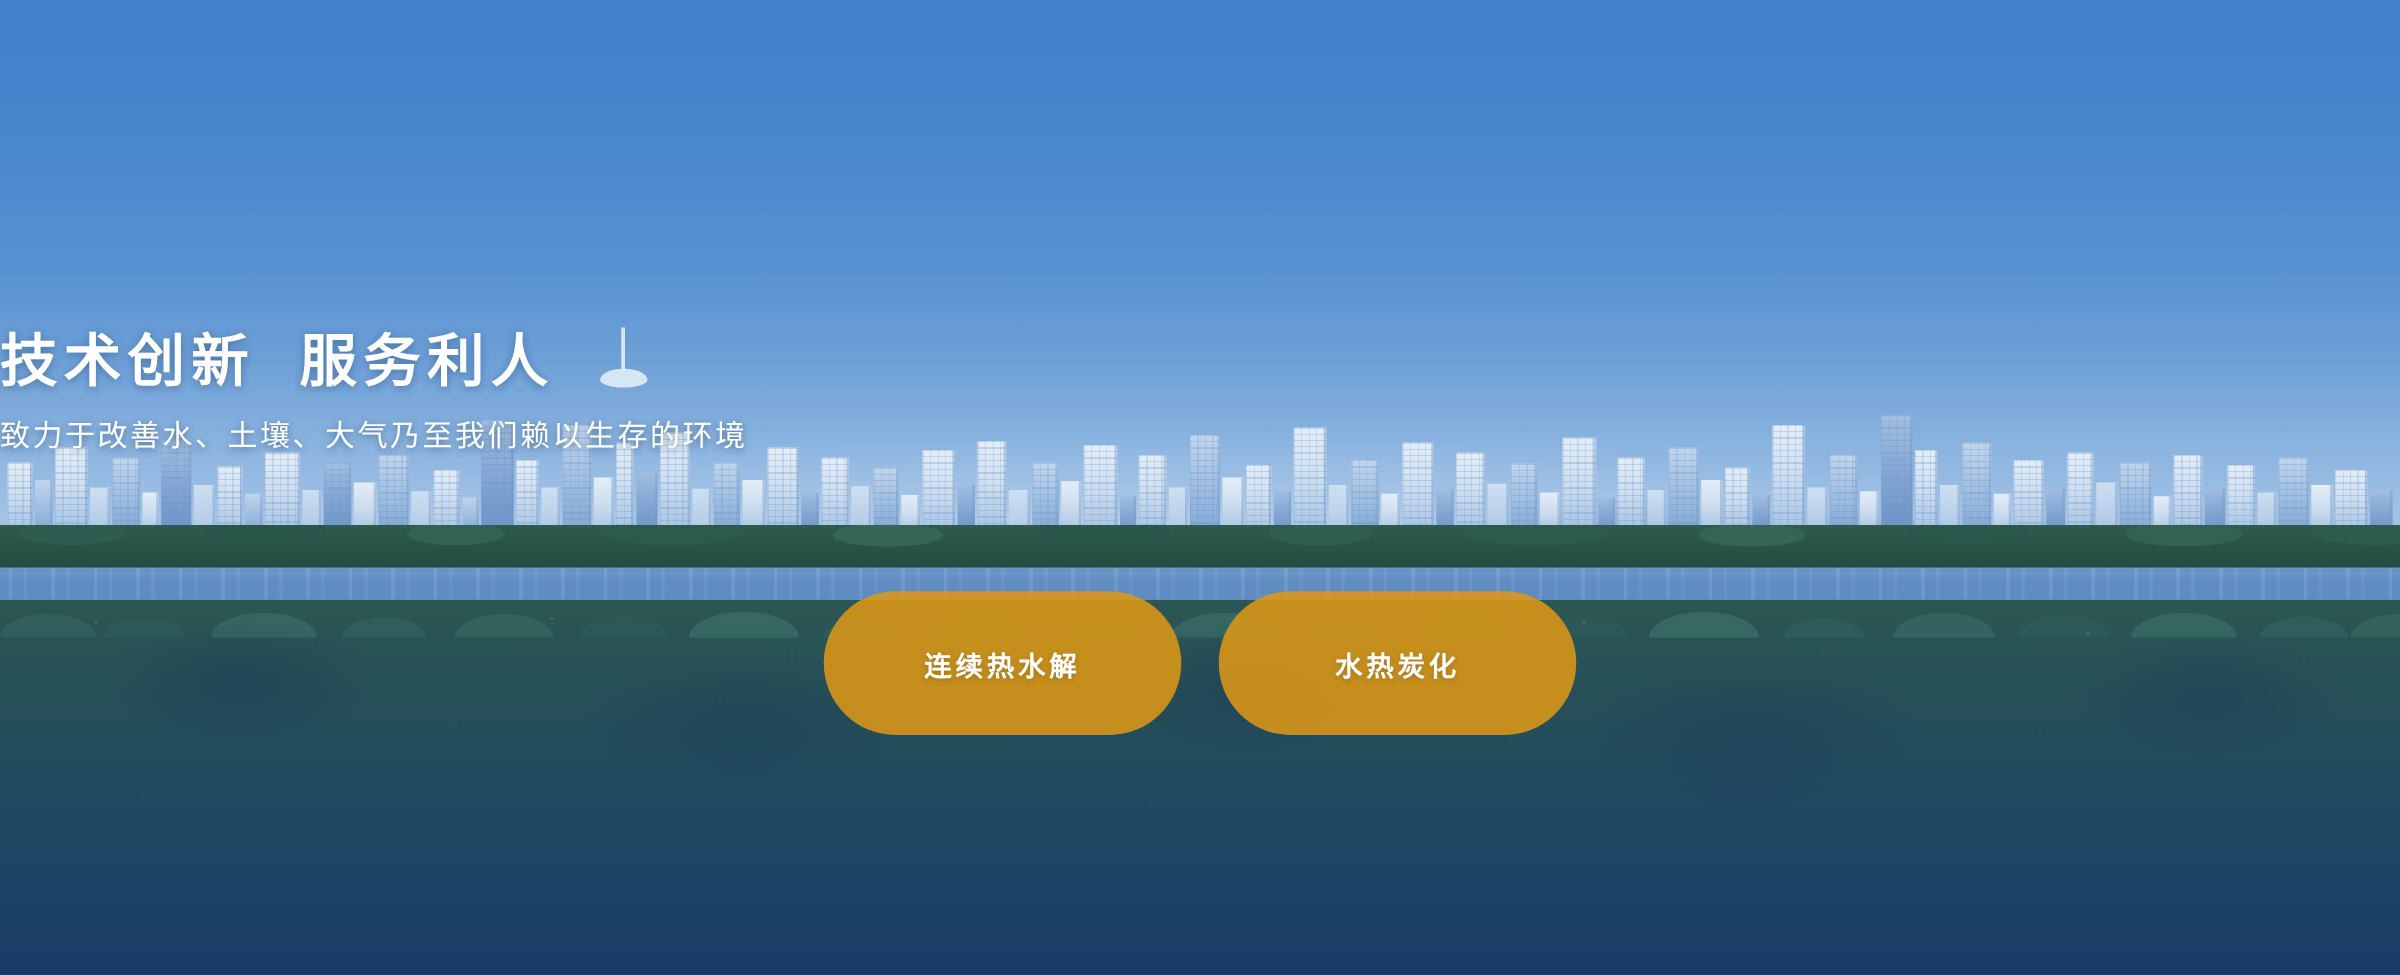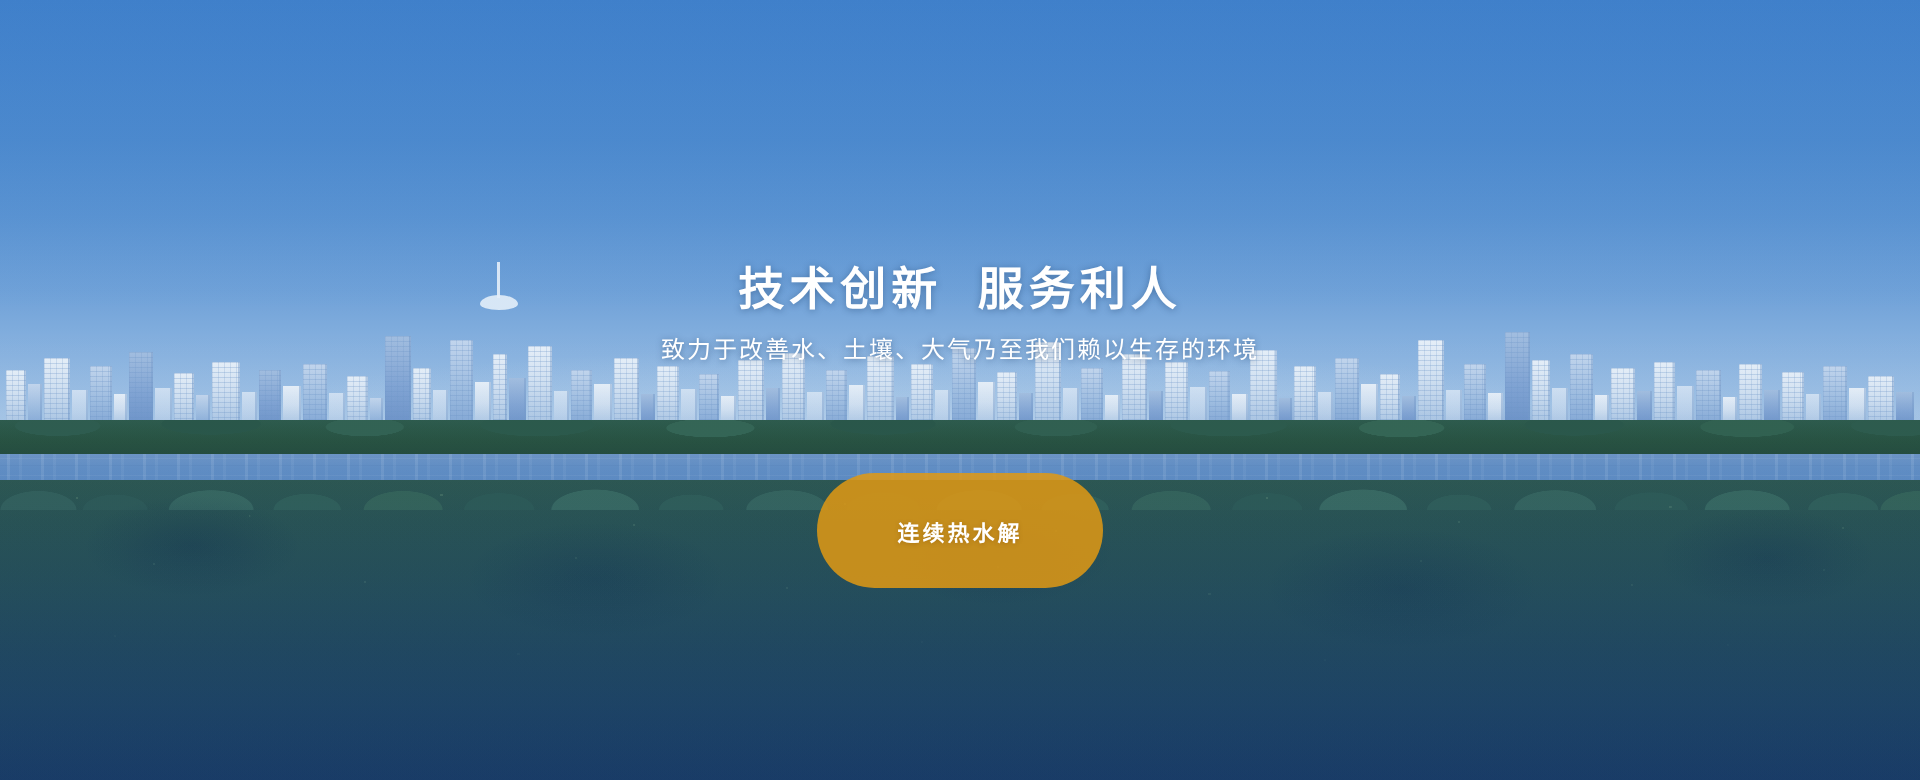--- a/index.html
+++ b/index.html
@@ -296,21 +296,21 @@
       rgba(26,76,140,0.08) 74%,
       rgba(22,64,126,0.14) 100%);
     pointer-events:none;
   }
 
   
   .hero-copy {
     position: absolute;
     left: 0; top: 262px;
     width: 1920px;
-    text-align: center;
+    text-align: left;
     z-index: 6;
   }
   .hero-title {
     margin: 0;
     font-size: 46px;
     line-height: 1.18;
     font-weight: 700;
     color: #ffffff;
     letter-spacing: 5px;
     text-shadow: 0 1px 7px rgba(18,50,92,0.40);
@@ -487,15 +487,16 @@
 
   <div class="photo-tint"></div>
 
   <div class="hero-copy">
     <h1 class="hero-title">技术创新  服务利人</h1>
     <p class="hero-sub">致力于改善水、土壤、大气乃至我们赖以生存的环境</p>
   </div>
 
   <div class="hero-actions">
     <button class="pill">连续热水解</button>
+    <button class="pill">水热炭化</button>
   </div>
 
 </div>
 
 </body></html>

